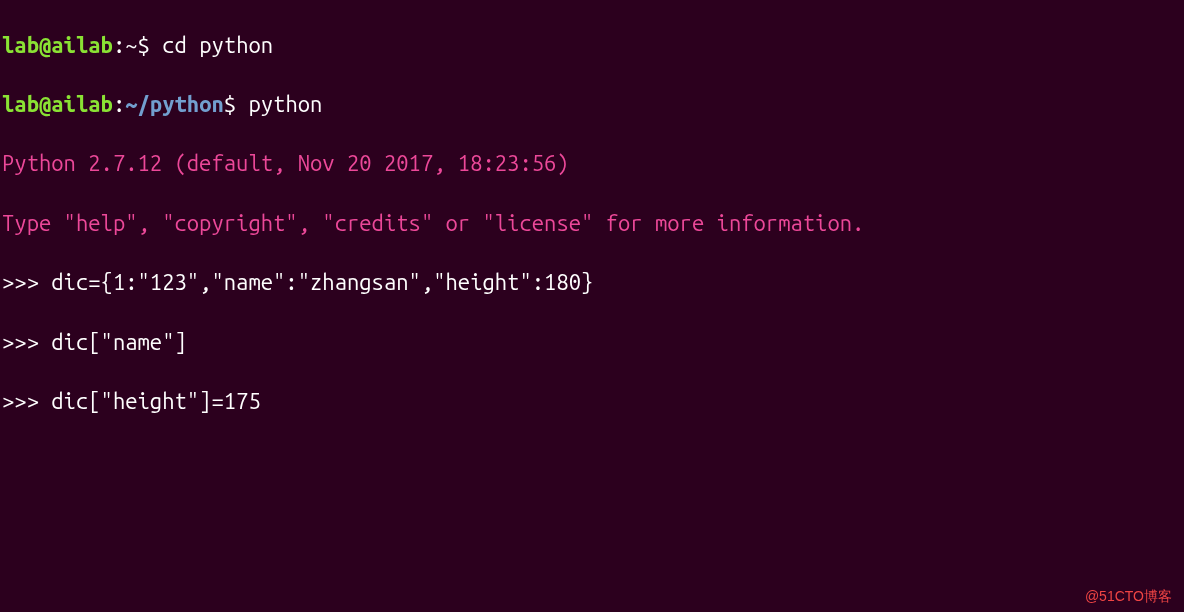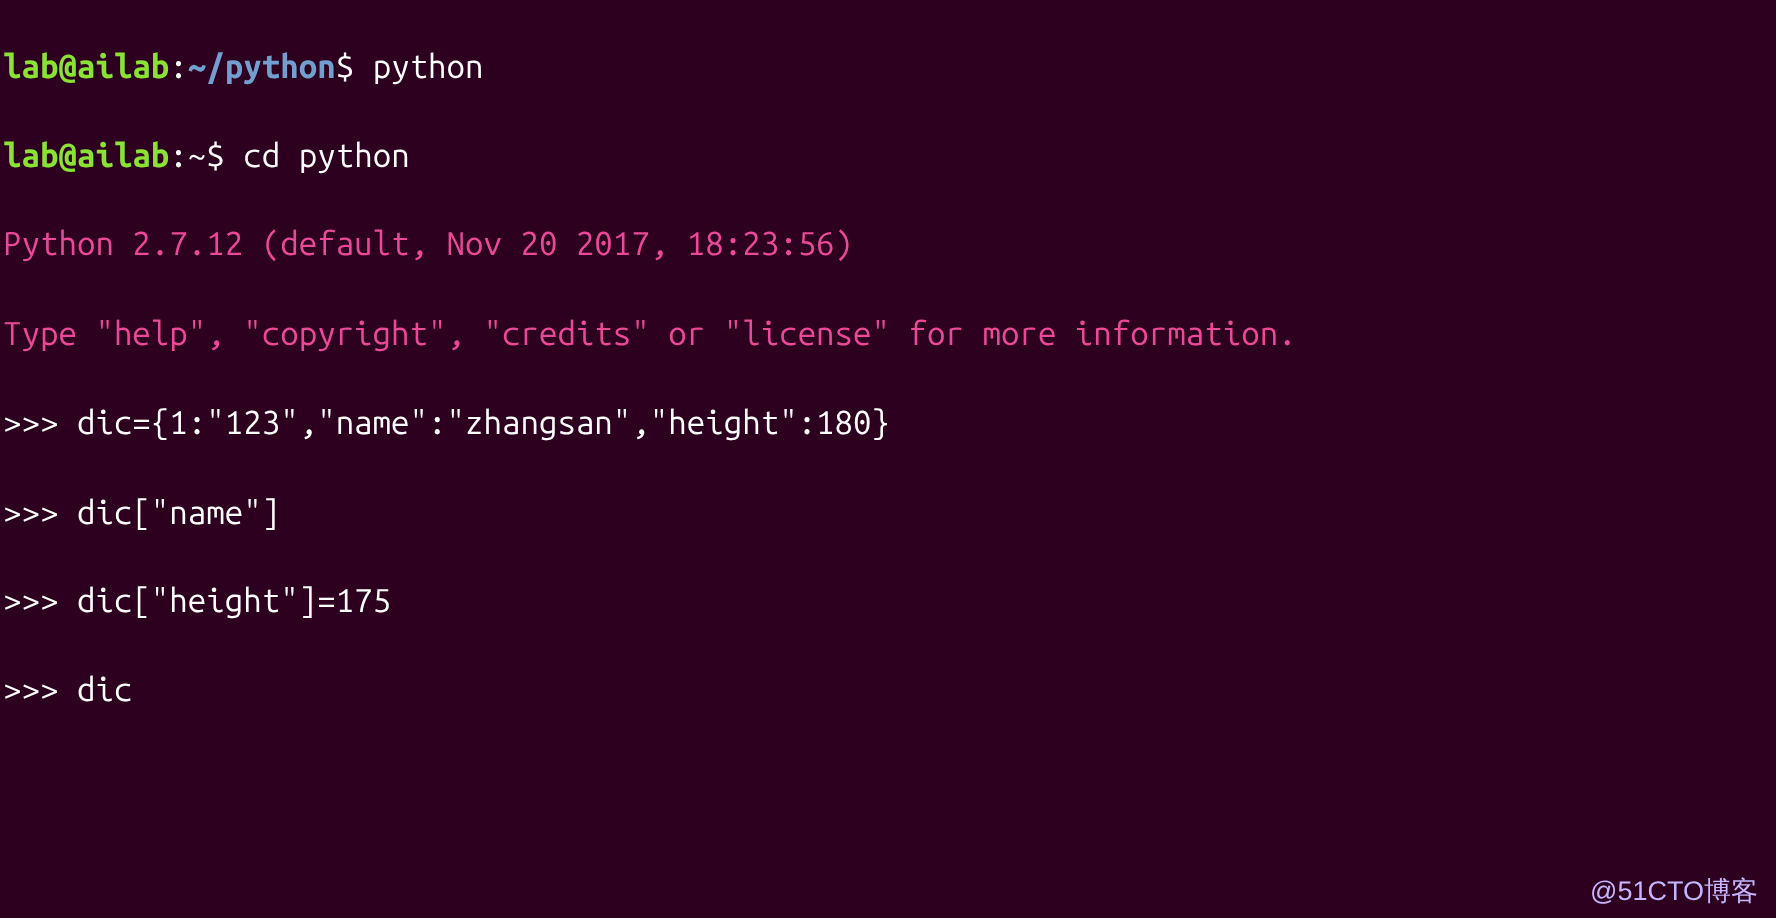--- a/index.html
+++ b/index.html
@@ -32,37 +32,36 @@
     .path-tilde { color: #ffffff; }
     .path { color: #729fcf; font-weight: bold; }
     .dollar { color: #ffffff; }
     .cmd { color: #ffffff; }
     .output { color: #ec4899; }
     .prompt-py { color: #ffffff; }
     .watermark {
       position: absolute;
       bottom: 6px;
       right: 12px;
-      color: #c4b5fd;
-      font-size: 18px;
+      color: #ef4444;
+      font-size: 14px;
       font-family: sans-serif;
     }
   </style>
 </head>
 <body>
 
 <div class="terminal">
+<span class="line"><span class="user">lab</span><span class="at">@</span><span class="host">ailab</span><span class="colon">:</span><span class="path-tilde">~</span><span class="dollar">$</span><span class="cmd"> cd python</span></span>
 <span class="line"><span class="user">lab</span><span class="at">@</span><span class="host">ailab</span><span class="colon">:</span><span class="path">~/python</span><span class="dollar">$</span><span class="cmd"> python</span></span>
-<span class="line"><span class="user">lab</span><span class="at">@</span><span class="host">ailab</span><span class="colon">:</span><span class="path-tilde">~</span><span class="dollar">$</span><span class="cmd"> cd python</span></span>
 <span class="line output">Python 2.7.12 (default, Nov 20 2017, 18:23:56)</span>
 <span class="line output">Type "help", "copyright", "credits" or "license" for more information.</span>
 <span class="line"><span class="prompt-py">&gt;&gt;&gt; </span><span class="cmd">dic={1:"123","name":"zhangsan","height":180}</span></span>
 <span class="line"><span class="prompt-py">&gt;&gt;&gt; </span><span class="cmd">dic["name"]</span></span>
 <span class="line"><span class="prompt-py">&gt;&gt;&gt; </span><span class="cmd">dic["height"]=175</span></span>
-<span class="line"><span class="prompt-py">&gt;&gt;&gt; </span><span class="cmd">dic</span></span>
 
 
 
 
 
 
 
 
 </div>
 

